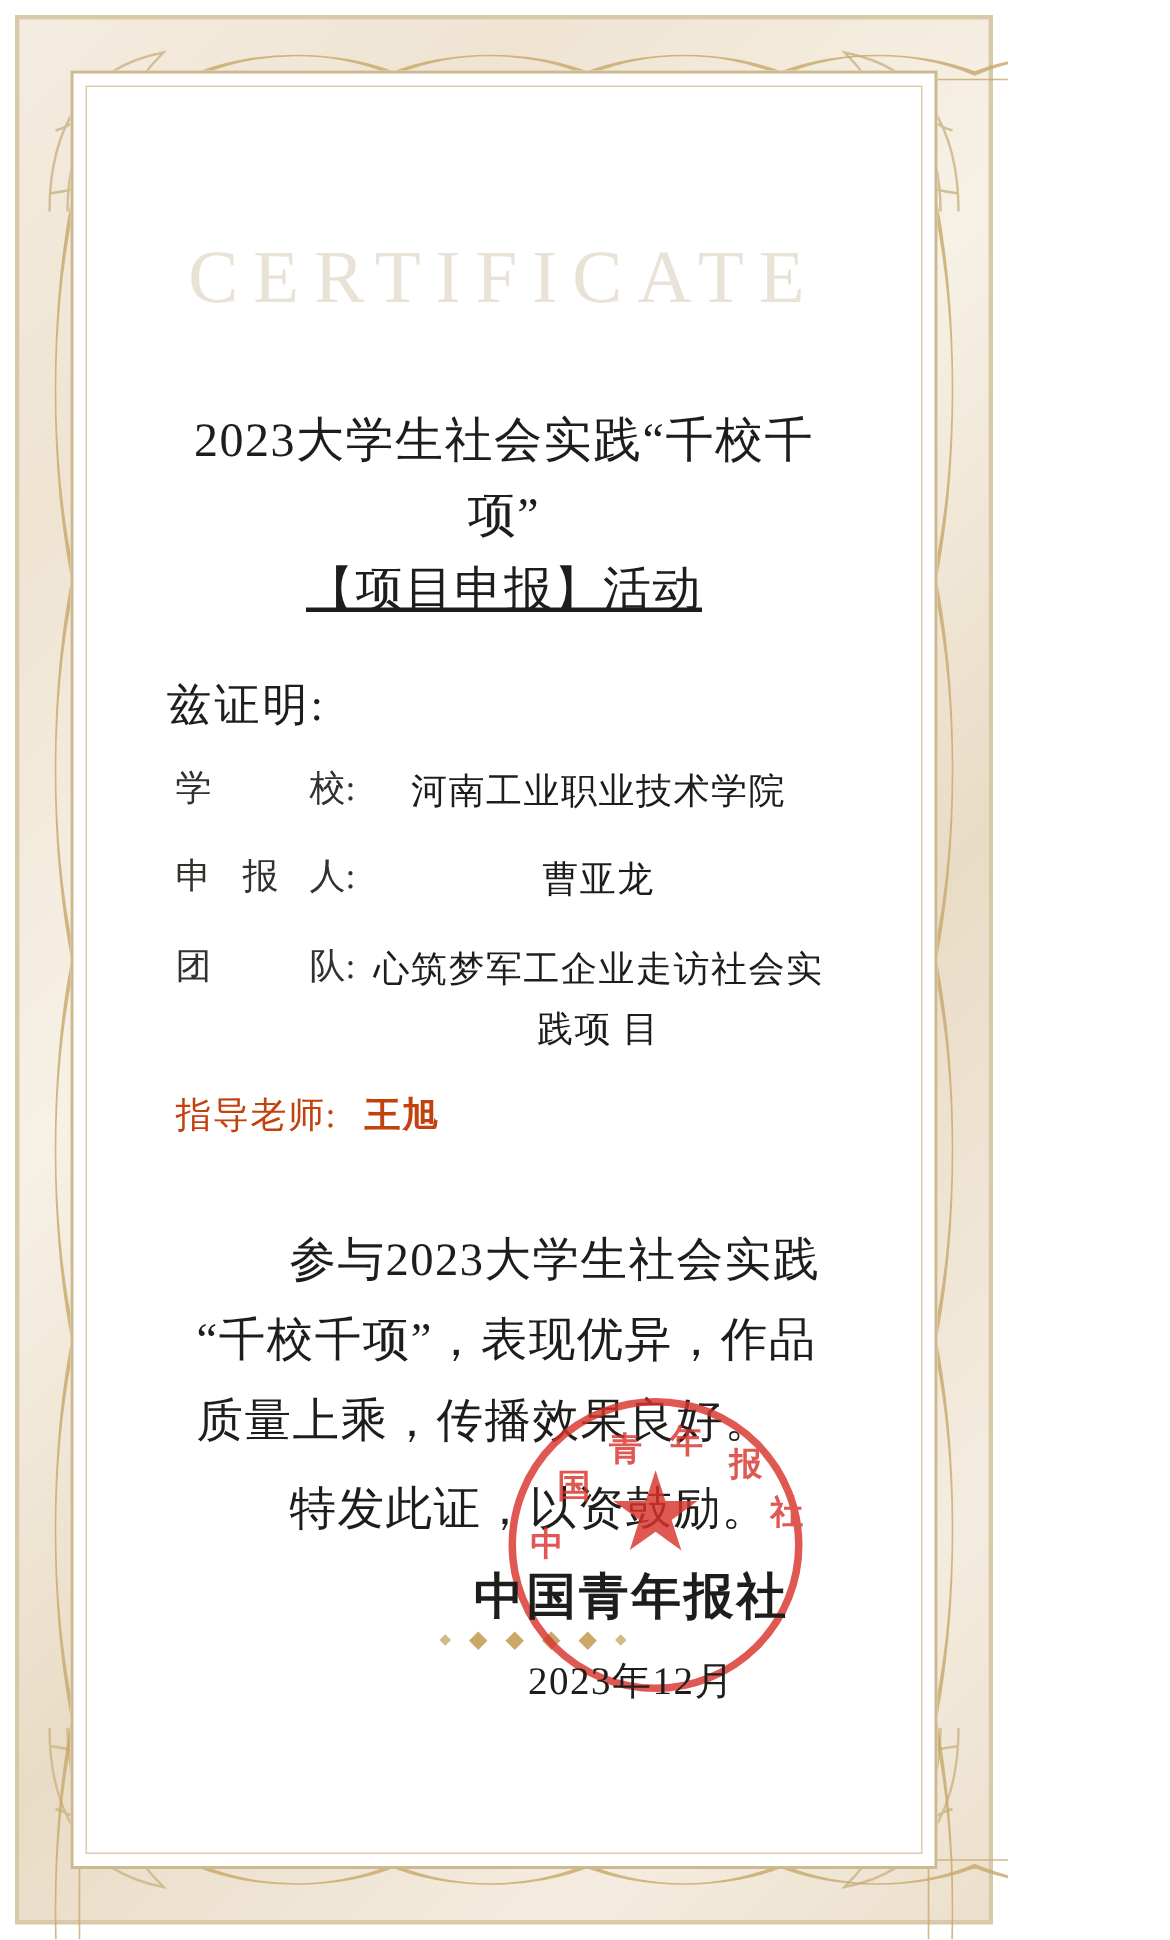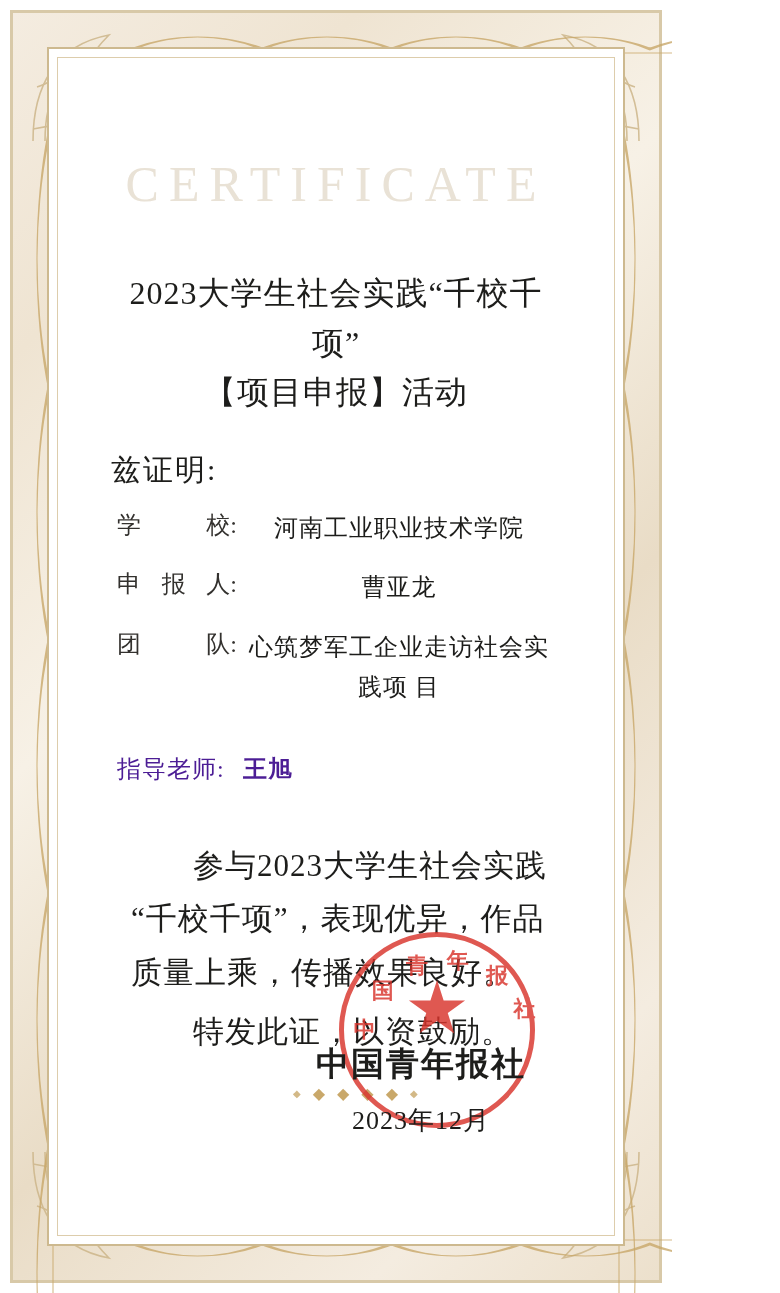--- a/index.html
+++ b/index.html
@@ -118,20 +118,21 @@
   .subtitle {
     text-align: center;
     margin-top: 18px;
     font-size: 32px;
     color: #1d1d1b;
     line-height: 1.55;
     letter-spacing: 1px;
   }
   .subtitle .line2 {
     display: block;
+    text-decoration: underline;
   }
 
   .lead {
     margin-top: 32px;
     font-size: 30px;
     color: #1d1d1b;
     letter-spacing: 2px;
   }
 
   .fields {
@@ -161,23 +162,23 @@
     flex: 1;
     text-align: center;
   }
   .field-value .cont {
     display: block;
   }
 
   .teacher-row {
     display: flex;
     align-items: center;
-    margin-top: 46px;
+    margin-top: 20px;
     font-size: 24px;
-    color: #4c1d95;
+    color: #c2410c;
     padding-left: 6px;
   }
   .teacher-label {
     flex: 0 0 126px;
     letter-spacing: 1px;
   }
   .teacher-value {
     font-weight: 700;
     letter-spacing: 1px;
     font-family: Liberation Serif, serif;

